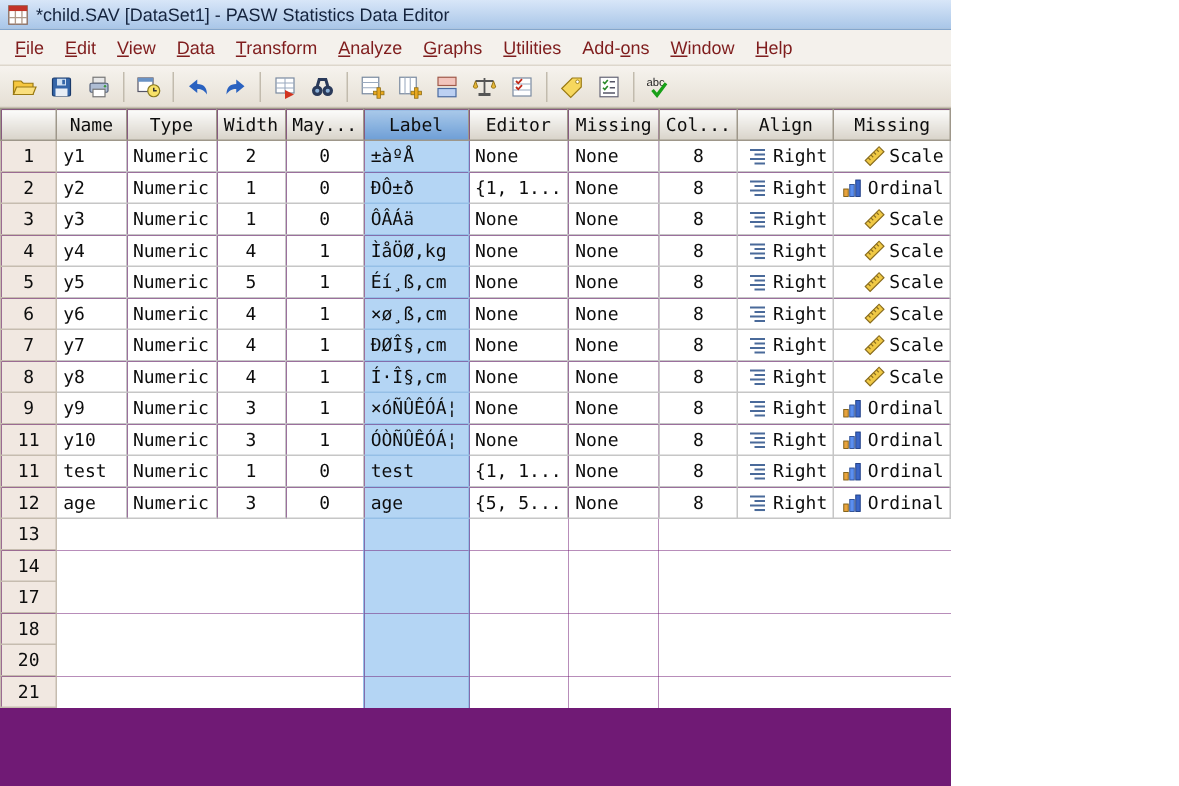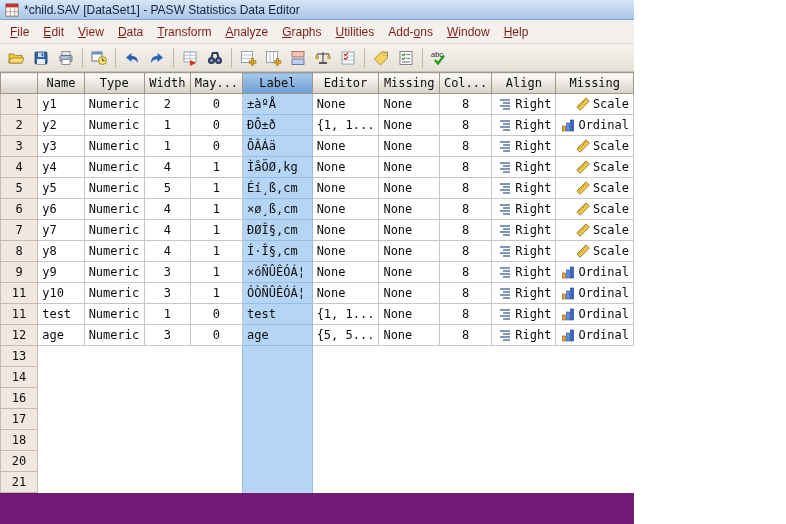--- a/index.html
+++ b/index.html
@@ -813,33 +813,20 @@
             <td class="cell empty"></td>
             <td class="cell empty"></td>
             <td class="cell empty sel"></td>
             <td class="cell empty"></td>
             <td class="cell empty"></td>
             <td class="cell empty"></td>
             <td class="cell empty"></td>
             <td class="cell empty"></td>
           </tr>
           <tr>
-            <th class="rowhead">16</th>
-            <td class="cell empty"></td>
-            <td class="cell empty"></td>
-            <td class="cell empty"></td>
-            <td class="cell empty"></td>
-            <td class="cell empty sel"></td>
-            <td class="cell empty"></td>
-            <td class="cell empty"></td>
-            <td class="cell empty"></td>
-            <td class="cell empty"></td>
-            <td class="cell empty"></td>
-          </tr>
-          <tr>
             <th class="rowhead">17</th>
             <td class="cell empty"></td>
             <td class="cell empty"></td>
             <td class="cell empty"></td>
             <td class="cell empty"></td>
             <td class="cell empty sel"></td>
             <td class="cell empty"></td>
             <td class="cell empty"></td>
             <td class="cell empty"></td>
             <td class="cell empty"></td>

